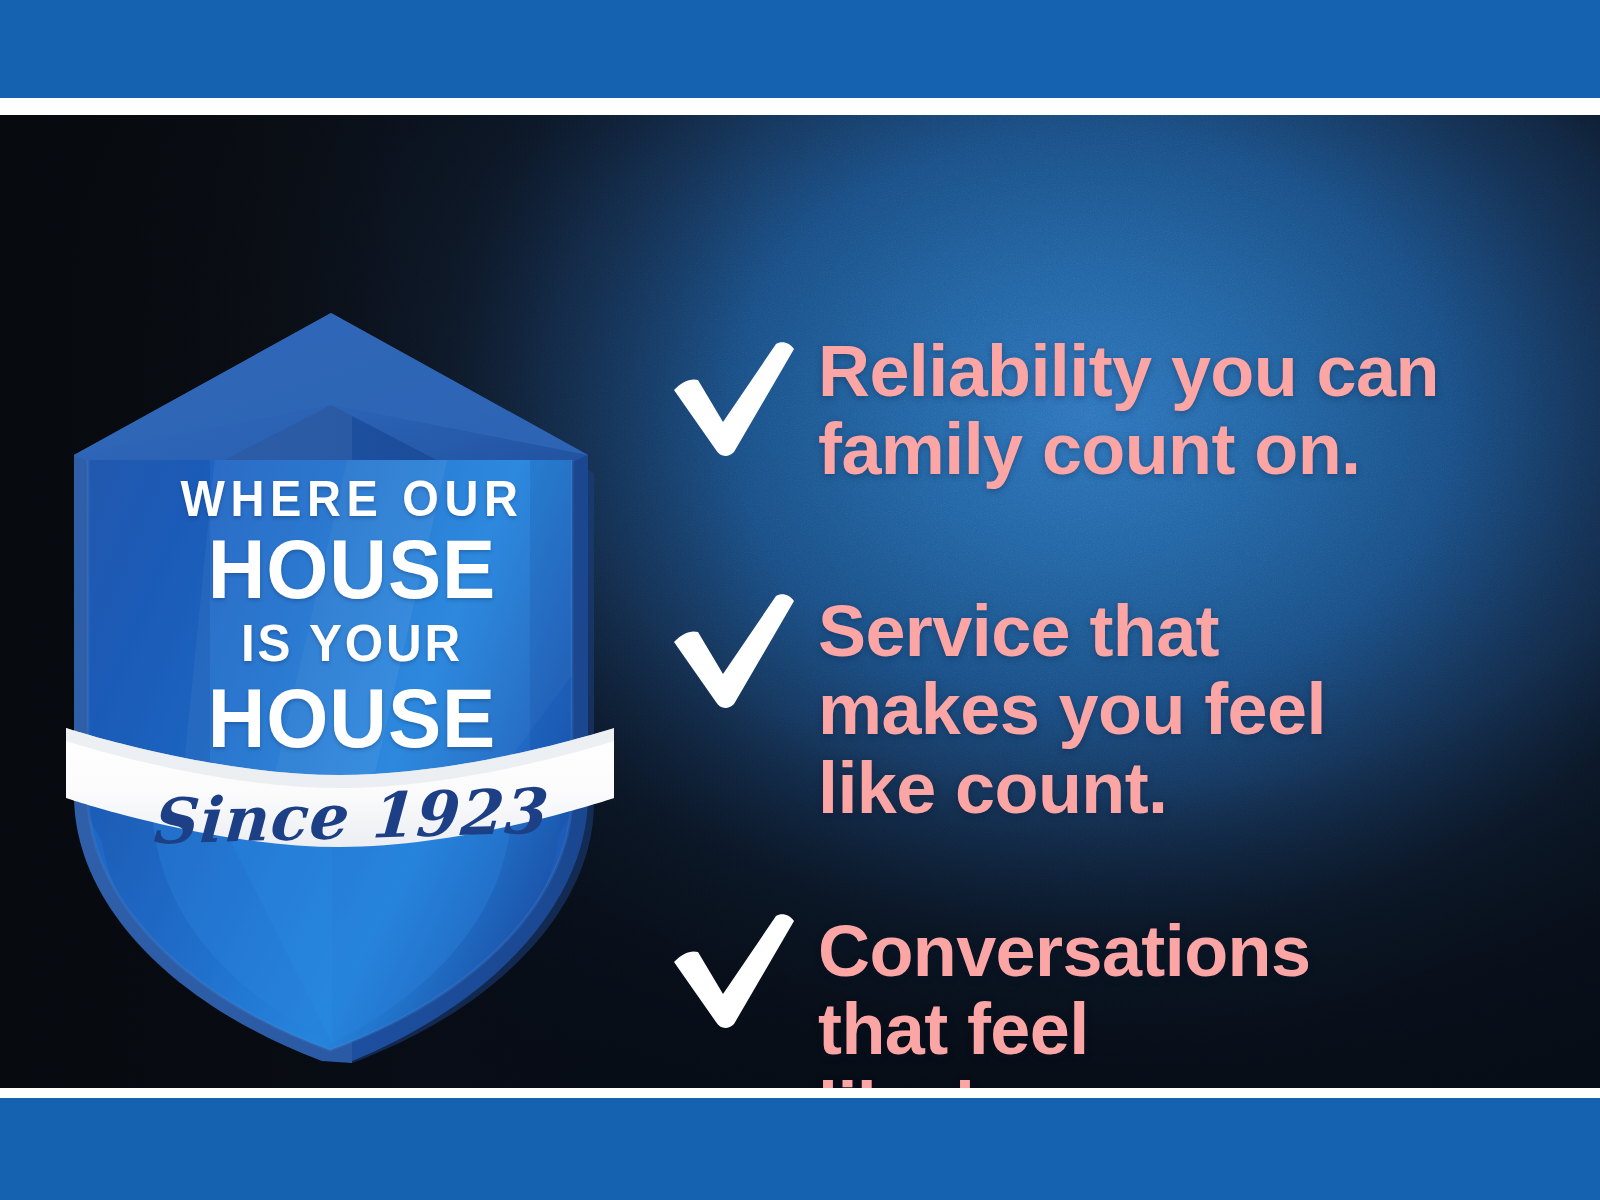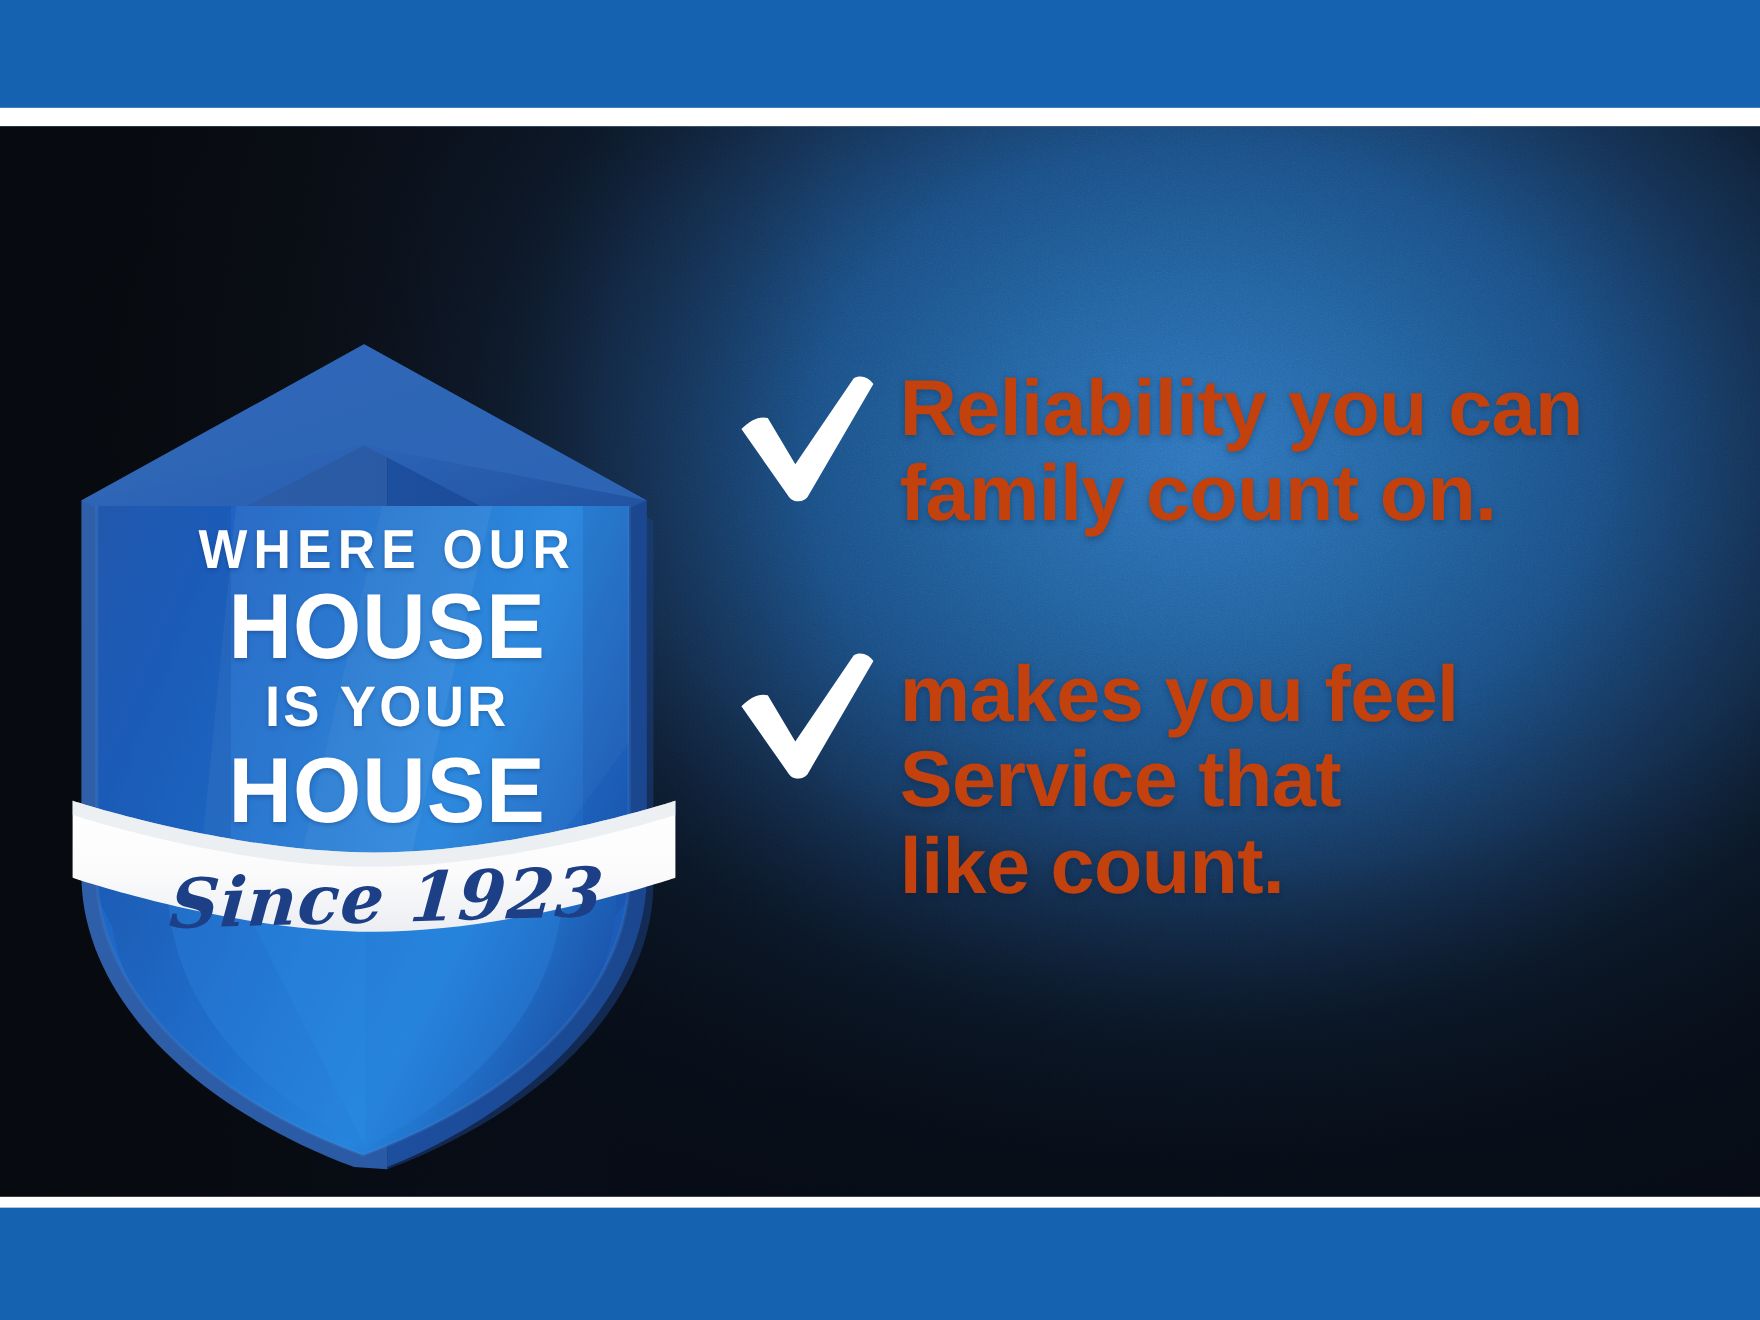--- a/index.html
+++ b/index.html
@@ -108,21 +108,21 @@
   .bullet{ position:absolute; left:0; width:830px; display:flex; align-items:flex-start; }
 
   .b1{ top:100px; }
   .b2{ top:352px; }
   .b3{ top:672px; }
 
   .check{ width:150px; flex:0 0 150px; padding-top:10px; }
   .check svg{ display:block; width:128px; height:116px; }
 
   .btext{
-    color:#c2410c;
+    color:#fca5a5;
     font-family:"Liberation Sans", sans-serif;
     font-weight:700;
     font-size:72px;
     line-height:1.09;
     letter-spacing:-0.6px;
     text-shadow:0 2px 7px rgba(5,20,45,.30);
     padding-top:2px;
   }
   .b2 .btext, .b3 .btext{ padding-top:10px; }
   .btext span{ display:block; }
@@ -250,25 +250,38 @@
       </div>
 
       <div class="bullet b2">
         <div class="check">
           <svg viewBox="0 0 128 116" xmlns="http://www.w3.org/2000/svg">
             <path d="M6,50 C14,42 22,38 30,40 L55,82 L108,4 C114,0 122,3 126,9
                      L66,112 C60,118 52,117 48,110 Z" fill="#ffffff"></path>
           </svg>
         </div>
         <div class="btext">
+          <span>Service that</span>
           <span>makes you feel</span>
-          <span>Service that</span>
           <span>like count.</span>
         </div>
       </div>
 
+      <div class="bullet b3">
+        <div class="check">
+          <svg viewBox="0 0 128 116" xmlns="http://www.w3.org/2000/svg">
+            <path d="M6,50 C14,42 22,38 30,40 L55,82 L108,4 C114,0 122,3 126,9
+                     L66,112 C60,118 52,117 48,110 Z" fill="#ffffff"></path>
+          </svg>
+        </div>
+        <div class="btext">
+          <span>Conversations</span>
+          <span>that feel</span>
+          <span>like home.</span>
+        </div>
+      </div>
 
     </div>
   </div>
 
   <div class="rule-bottom"></div>
   <div class="bar-bottom"></div>
 </div>
 
 </body></html>

